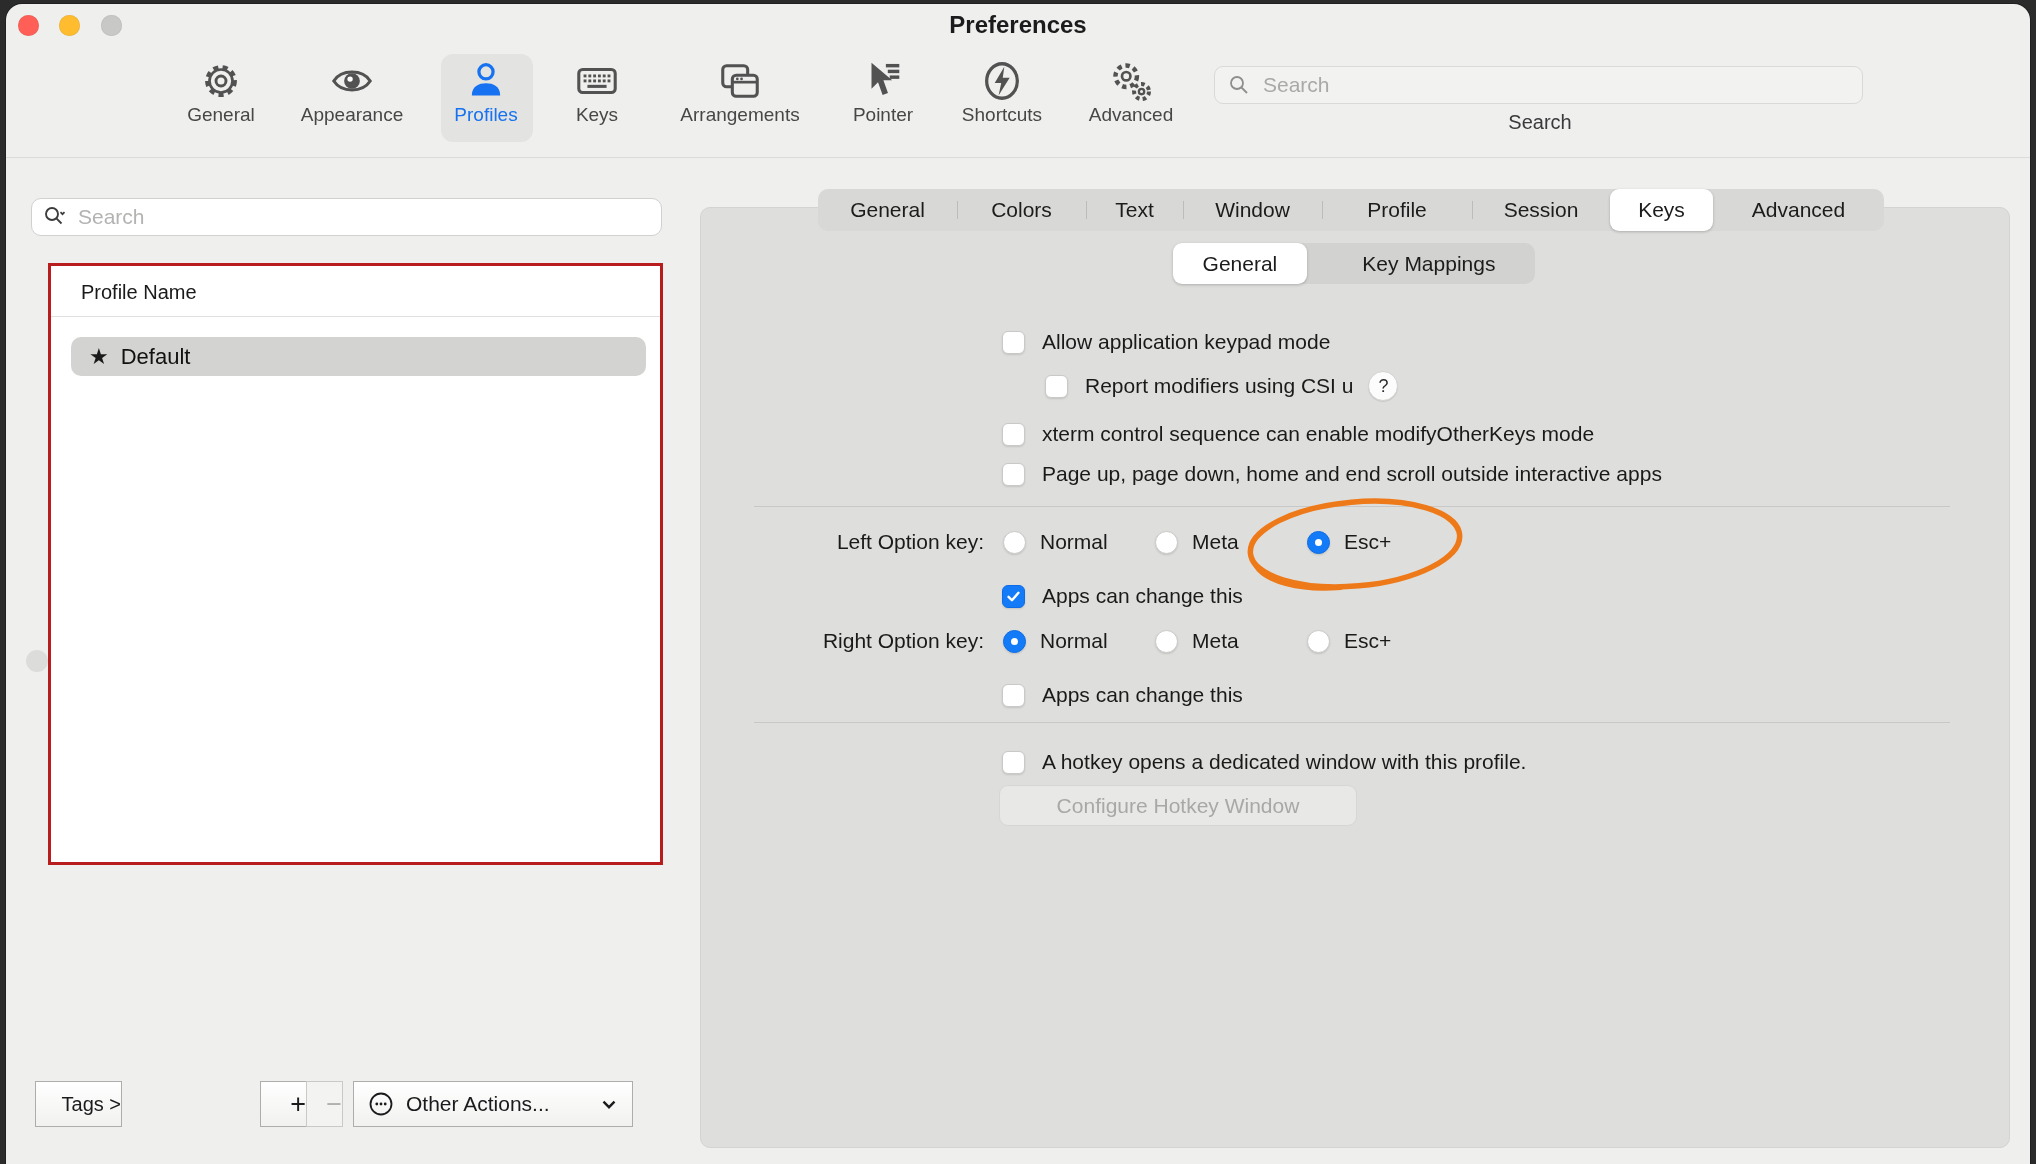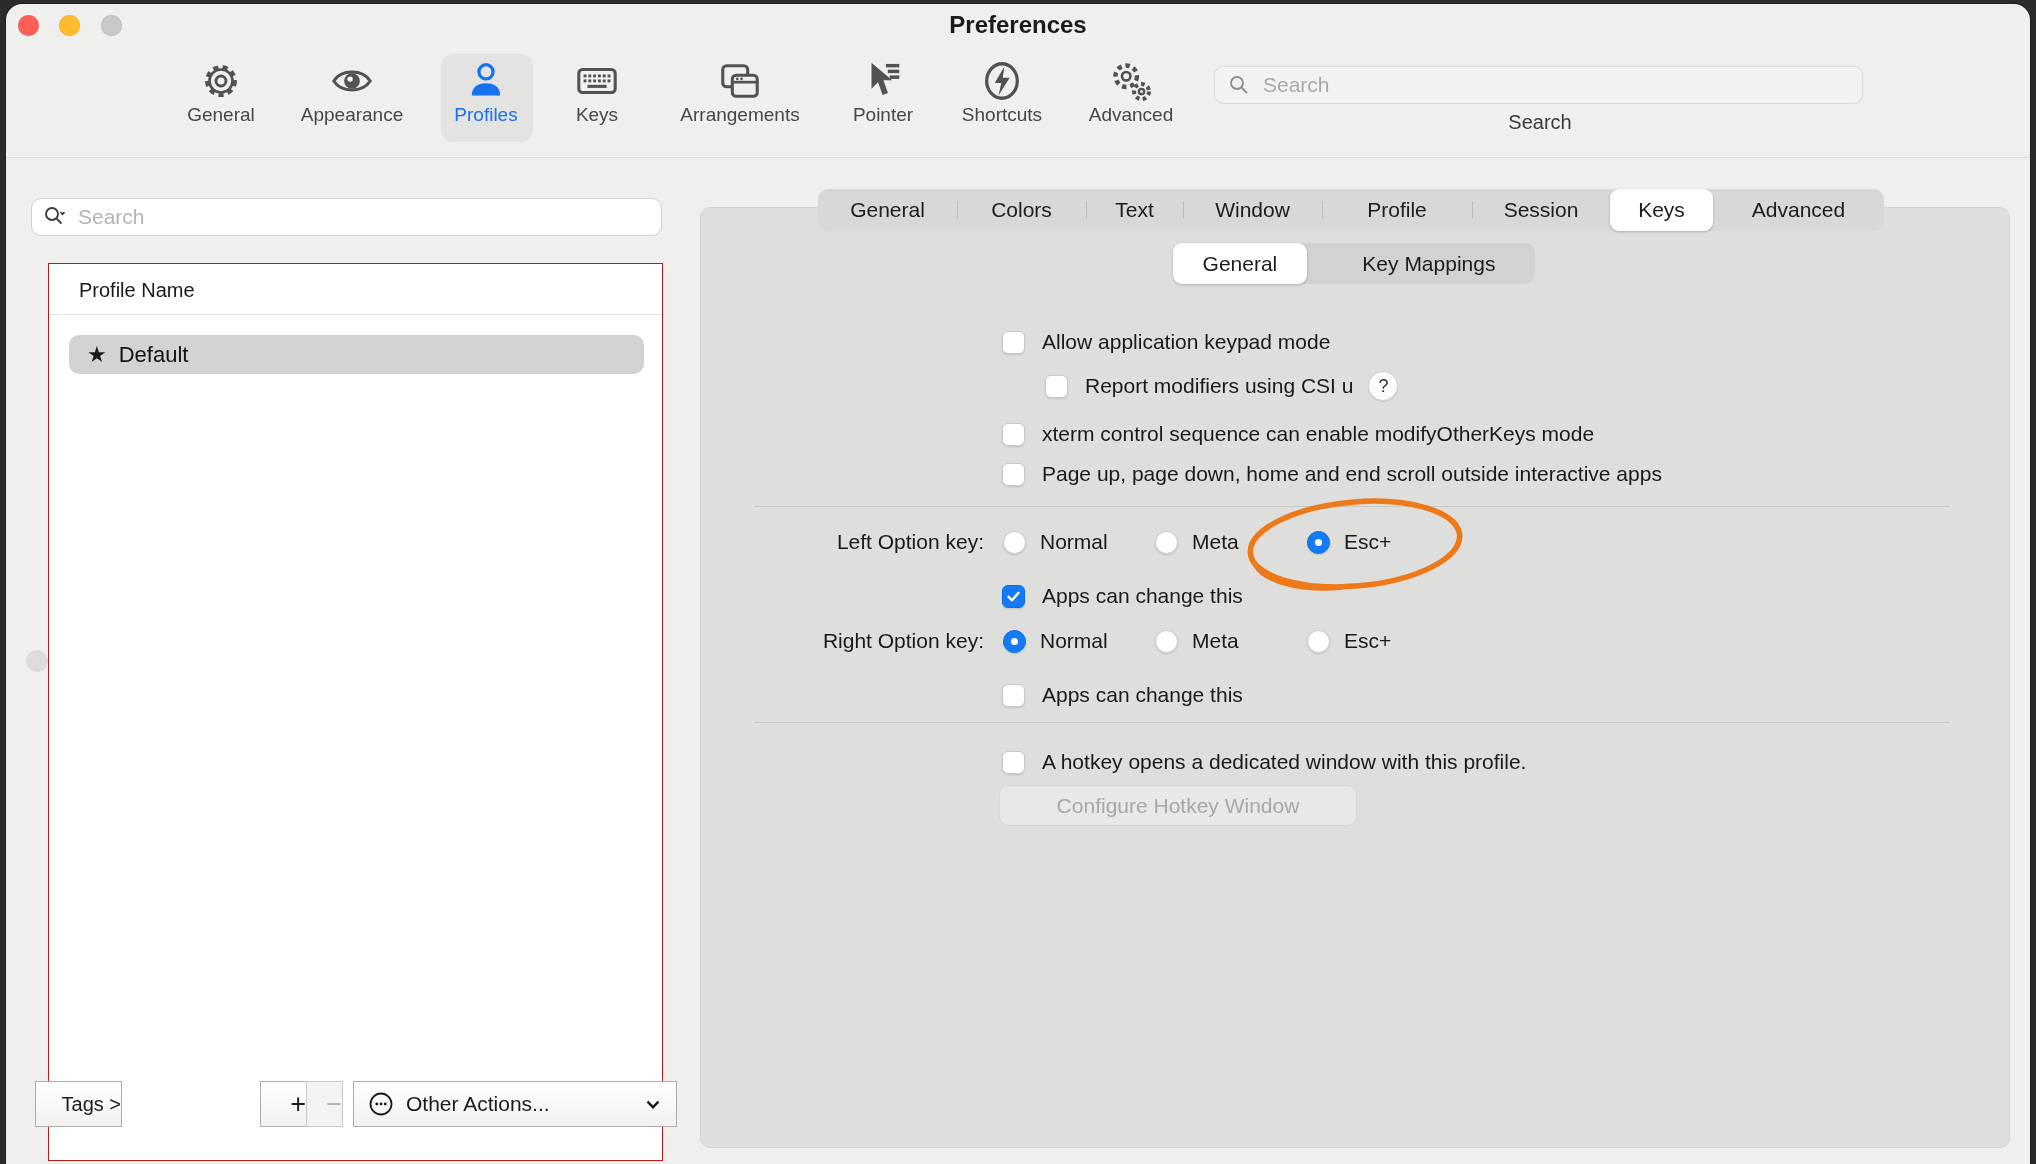--- a/index.html
+++ b/index.html
@@ -29,21 +29,21 @@
     background:#f2f2f1;border:1px solid #d9d9d7;display:flex;align-items:center;box-sizing:border-box;padding:0 12px;}
   .tb-search input{flex:1;border:none;outline:none;background:transparent;font-size:21px;color:#1d1d1f;margin-left:10px;font-family:inherit;}
   .tb-search input::placeholder{color:#a9a9a7;}
   .tb-search-label{position:absolute;left:1440px;top:111px;width:200px;text-align:center;font-size:20px;color:#3a3a3c;}
   .tb-divider{position:absolute;left:6px;right:6px;top:157px;height:1px;background:#dbdbd9;}
   
   .sb-search{position:absolute;left:31px;top:198px;width:631px;height:38px;border-radius:10px;background:#ffffff;
     border:1px solid #d1d1cf;box-sizing:border-box;display:flex;align-items:center;padding:0 10px;}
   .sb-search input{flex:1;border:none;outline:none;background:transparent;font-size:21px;color:#1d1d1f;margin-left:8px;font-family:inherit;}
   .sb-search input::placeholder{color:#b3b3b1;}
-  .sb-panel{position:absolute;left:48px;top:263px;width:615px;height:898px;background:#ffffff;border:1px solid #b91c1c;box-sizing:border-box;text-decoration:underline;}
+  .sb-panel{position:absolute;left:48px;top:263px;width:615px;height:602px;background:#ffffff;border:3px solid #b91c1c;box-sizing:border-box;text-decoration:underline;}
   .sb-header{position:absolute;left:30px;top:15px;font-size:20px;color:#1a1a1a;}
   .sb-hsep{position:absolute;left:0;right:0;top:50px;height:1px;background:#e0e0de;}
   .sb-row{position:absolute;left:20px;top:71px;width:575px;height:39px;border-radius:10px;background:#d3d3d1;
     display:flex;align-items:center;padding-left:18px;box-sizing:border-box;gap:12px;}
   .sb-row .star{font-size:22px;color:#1a1a1a;line-height:1;}
   .sb-row .pname{font-size:22px;color:#111;}
   .edge-dot{position:absolute;left:26px;top:650px;width:22px;height:22px;border-radius:50%;background:#dcdcda;}
   
   .btn{position:absolute;top:1081px;height:46px;background:linear-gradient(180deg,#ffffff,#f1f1ef);
     border:1px solid #adadab;box-sizing:border-box;display:flex;align-items:center;justify-content:flex-end;
@@ -215,21 +215,21 @@
 
 <div class="btn" style="left:35px;width:87px;">
   <span>Tags &gt;</span>
 </div>
 <div class="btn glyph" style="left:260px;width:47px;">
   <span>+</span>
 </div>
 <div class="btn glyph dim" style="left:306px;width:37px;">
   <span>−</span>
 </div>
-<div class="btn dd" style="left:353px;width:324px;">
+<div class="btn dd" style="left:353px;width:280px;">
   <svg width="30" height="30" viewBox="0 0 30 30">
     <circle cx="15" cy="15" r="10.5" fill="none" stroke="#1b1b1d" stroke-width="1.8"></circle>
     <circle cx="10.8" cy="15" r="1.4" fill="#1b1b1d"></circle>
       <circle cx="15" cy="15" r="1.4" fill="#1b1b1d"></circle>
       <circle cx="19.2" cy="15" r="1.4" fill="#1b1b1d"></circle>
   </svg>
   <span class="dd-label">Other Actions...</span>
   <svg width="22" height="22" viewBox="0 0 24 24">
     <path d="M6 9.5 L12 15.5 L18 9.5" fill="none" stroke="#1b1b1d" stroke-width="2.6"></path>
   </svg>

